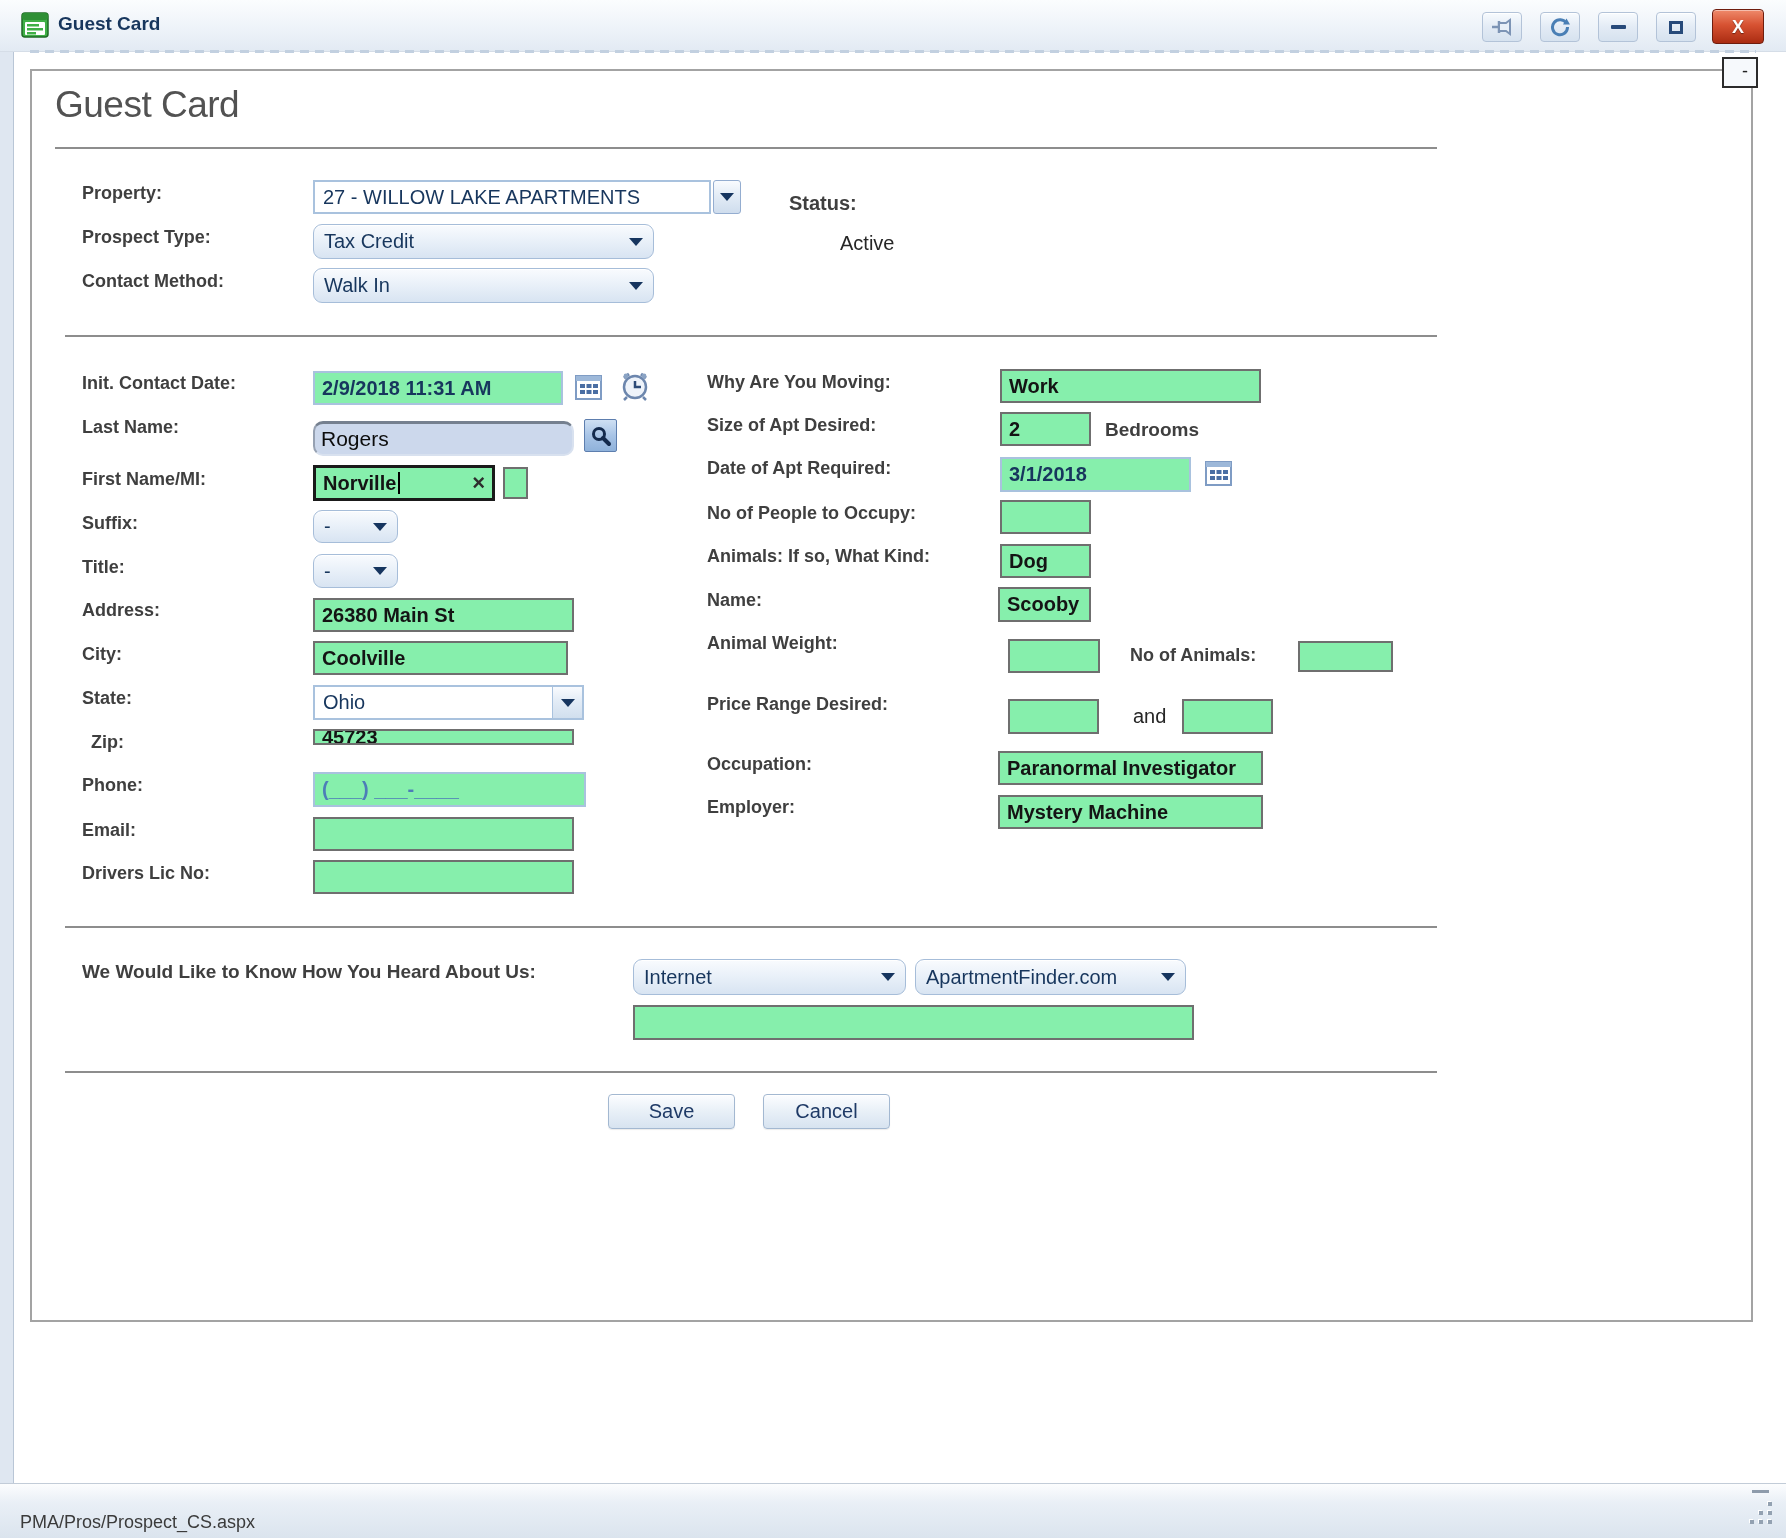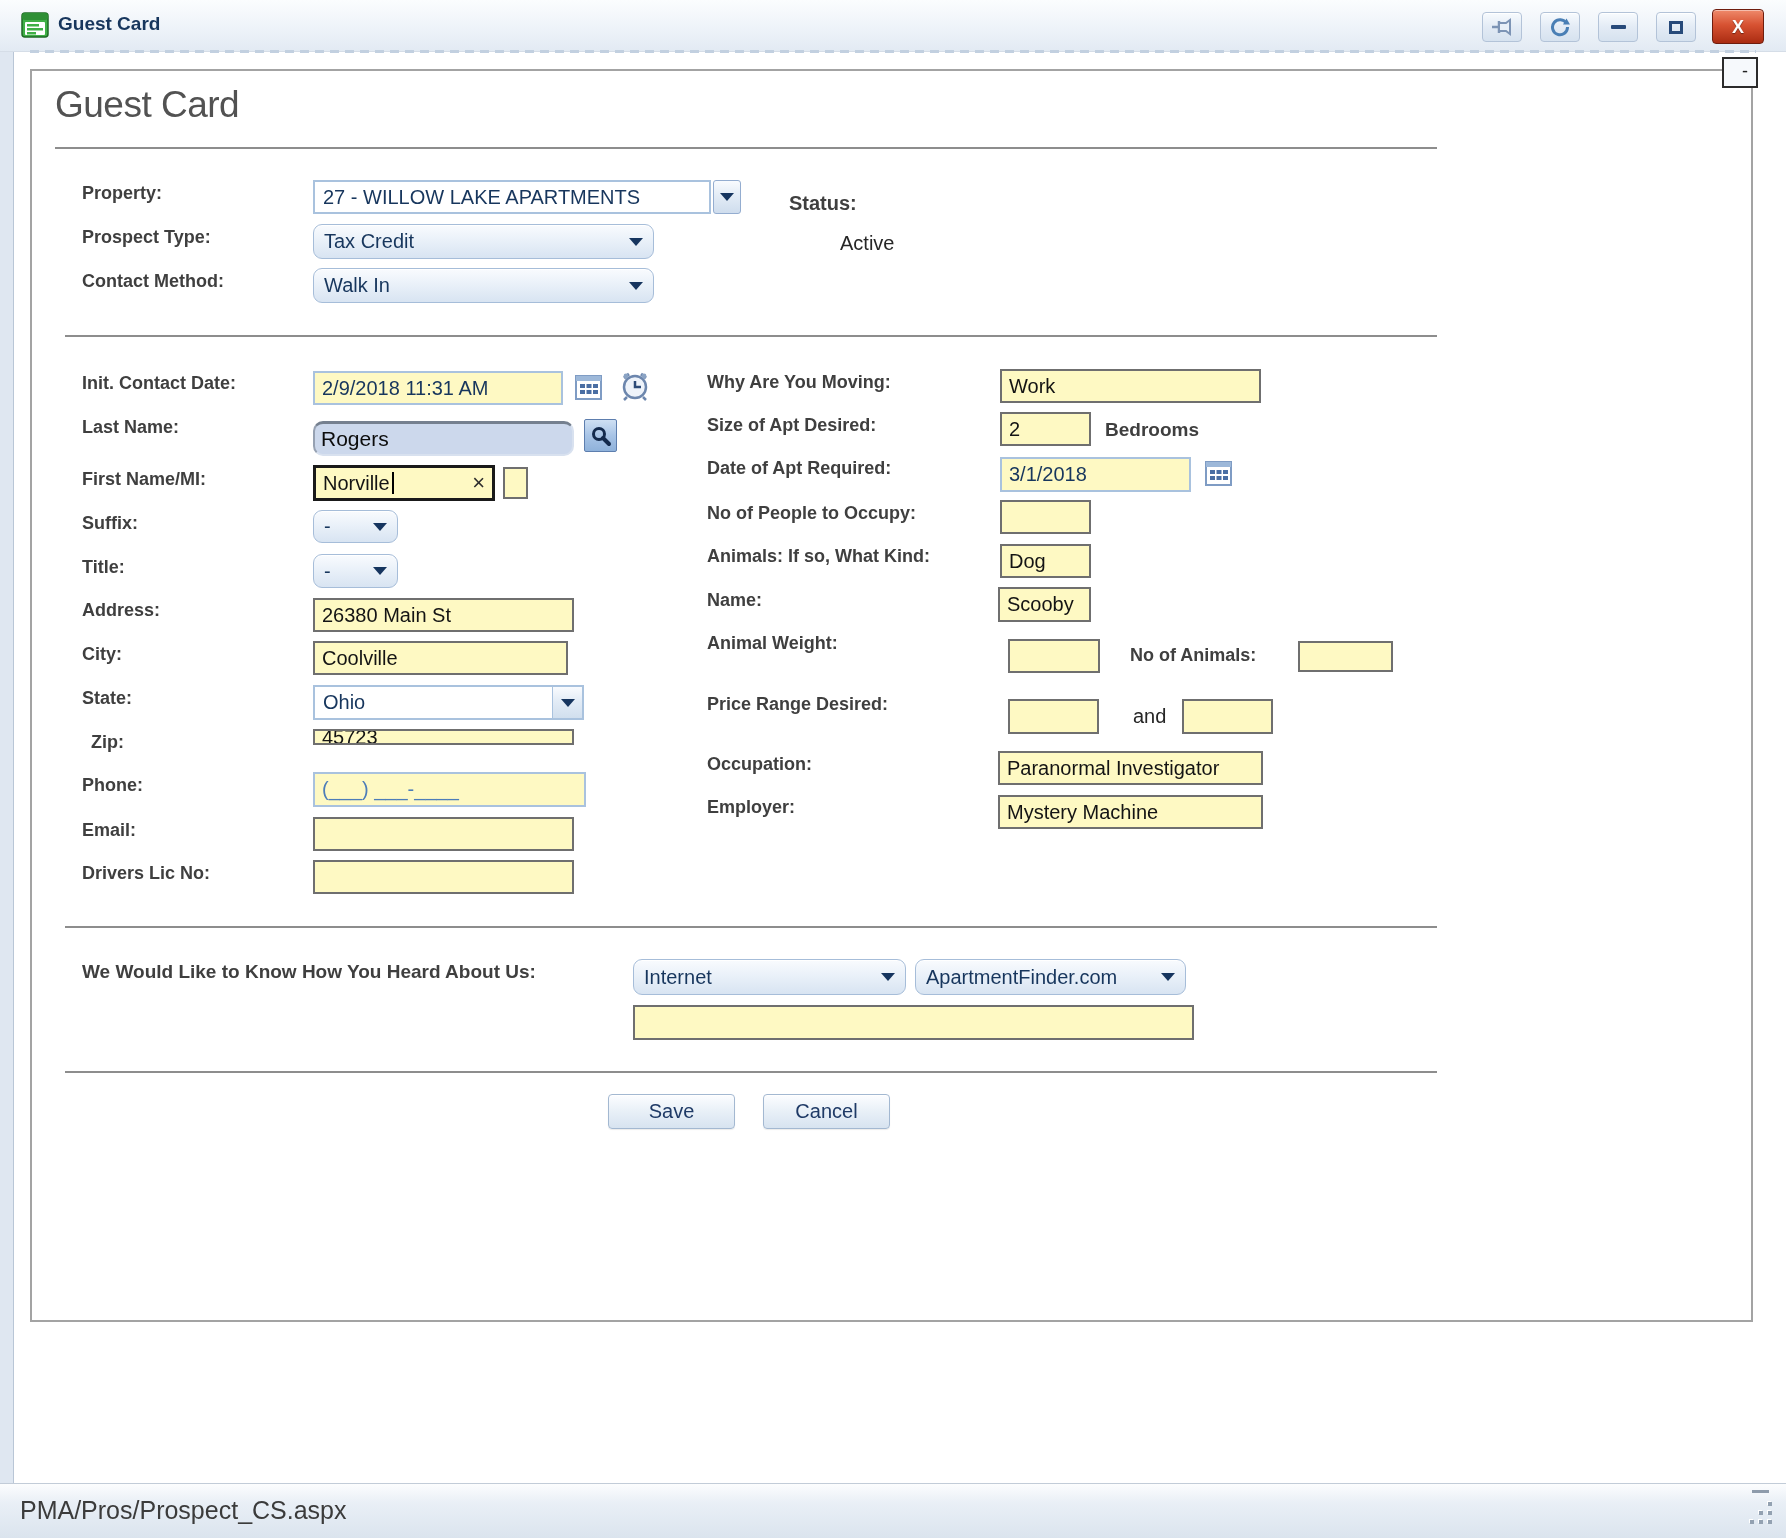--- a/index.html
+++ b/index.html
@@ -24,32 +24,32 @@
   .max-sq{width:14px;height:13px;border:3px solid #274a7a;background:transparent;}
 
   
   .left-strip{position:absolute;left:0;top:52px;width:14px;height:1431px;background:#dfe7f1;border-right:1px solid #b9c6d6;}
   .panel{position:absolute;left:30px;top:69px;width:1723px;height:1253px;background:#fff;border:2px solid #a3a3a3;}
   .collapse-box{position:absolute;left:1722px;top:57px;width:36px;height:31px;background:#f6f9fc;
     border:2px solid #2b2b2b;font-size:18px;color:#222;display:flex;align-items:flex-start;justify-content:flex-end;
     padding:2px 8px 0 0;cursor:pointer;}
   .statusbar{position:absolute;left:0;top:1483px;width:1786px;height:55px;
     background:linear-gradient(#fcfdfe,#e9eff6 35%,#dbe4ee);border-top:1px solid #c2ccd8;}
-  .status-text{position:absolute;left:20px;top:12px;font-size:25px;color:#3b3b3b;}
+  .status-text{position:absolute;left:20px;top:28px;font-size:18px;color:#3b3b3b;}
   .grip-dash{position:absolute;left:1752px;top:6px;width:17px;height:3px;background:#8e9bab;}
   .grip{position:absolute;left:1750px;top:18px;width:24px;height:26px;}
   .grip i{position:absolute;width:4px;height:4px;background:#93a1b1;box-shadow:-1px -1px 0 #fff;}
 
   
   .heading{position:absolute;left:55px;top:84px;font-size:37px;color:#525252;letter-spacing:-.5px;}
   .sep{position:absolute;height:2px;background:#8d8d8d;}
   .lbl{position:absolute;font-size:18px;font-weight:bold;color:#3f3f3f;white-space:nowrap;}
   .ptext{position:absolute;font-size:20px;color:#262626;white-space:nowrap;}
-  input.inp,.inpdiv{position:absolute;border:2px solid #6f6f6f;background:#fef9c3;font-size:20px;color:#141414;
-    padding:0 7px;outline:none;}
+  input.inp,.inpdiv{position:absolute;border:2px solid #6f6f6f;background:#86efac;font-size:20px;color:#141414;
+    padding:0 7px;outline:none;font-weight:bold;}
   .inp-blue{border:2px solid #a9c2de !important;color:#17365d !important;}
   .inp-focus{border:3px solid #1a1a1a !important;}
   .inpdiv{display:flex;align-items:center;}
   .sunken{position:absolute;background:#ccd8ec;border-top:3px solid #75808f;border-left:2px solid #96a1b2;
     border-right:2px solid #d8e1ef;border-bottom:2px solid #d8e1ef;display:flex;align-items:center;
     font-size:21px;color:#0c0c0c;padding:0 6px;border-radius:10px;}
   .dd{position:absolute;background:linear-gradient(#f9fbfe,#eaf1f9 45%,#d8e4f2);border:1px solid #a6bdd9;
     border-radius:9px;display:flex;align-items:center;justify-content:space-between;
     padding:0 10px;font-size:20px;color:#17365d;cursor:pointer;box-shadow:inset 0 1px 0 #fff;}
   .arr{width:0;height:0;border-left:7px solid transparent;border-right:7px solid transparent;

